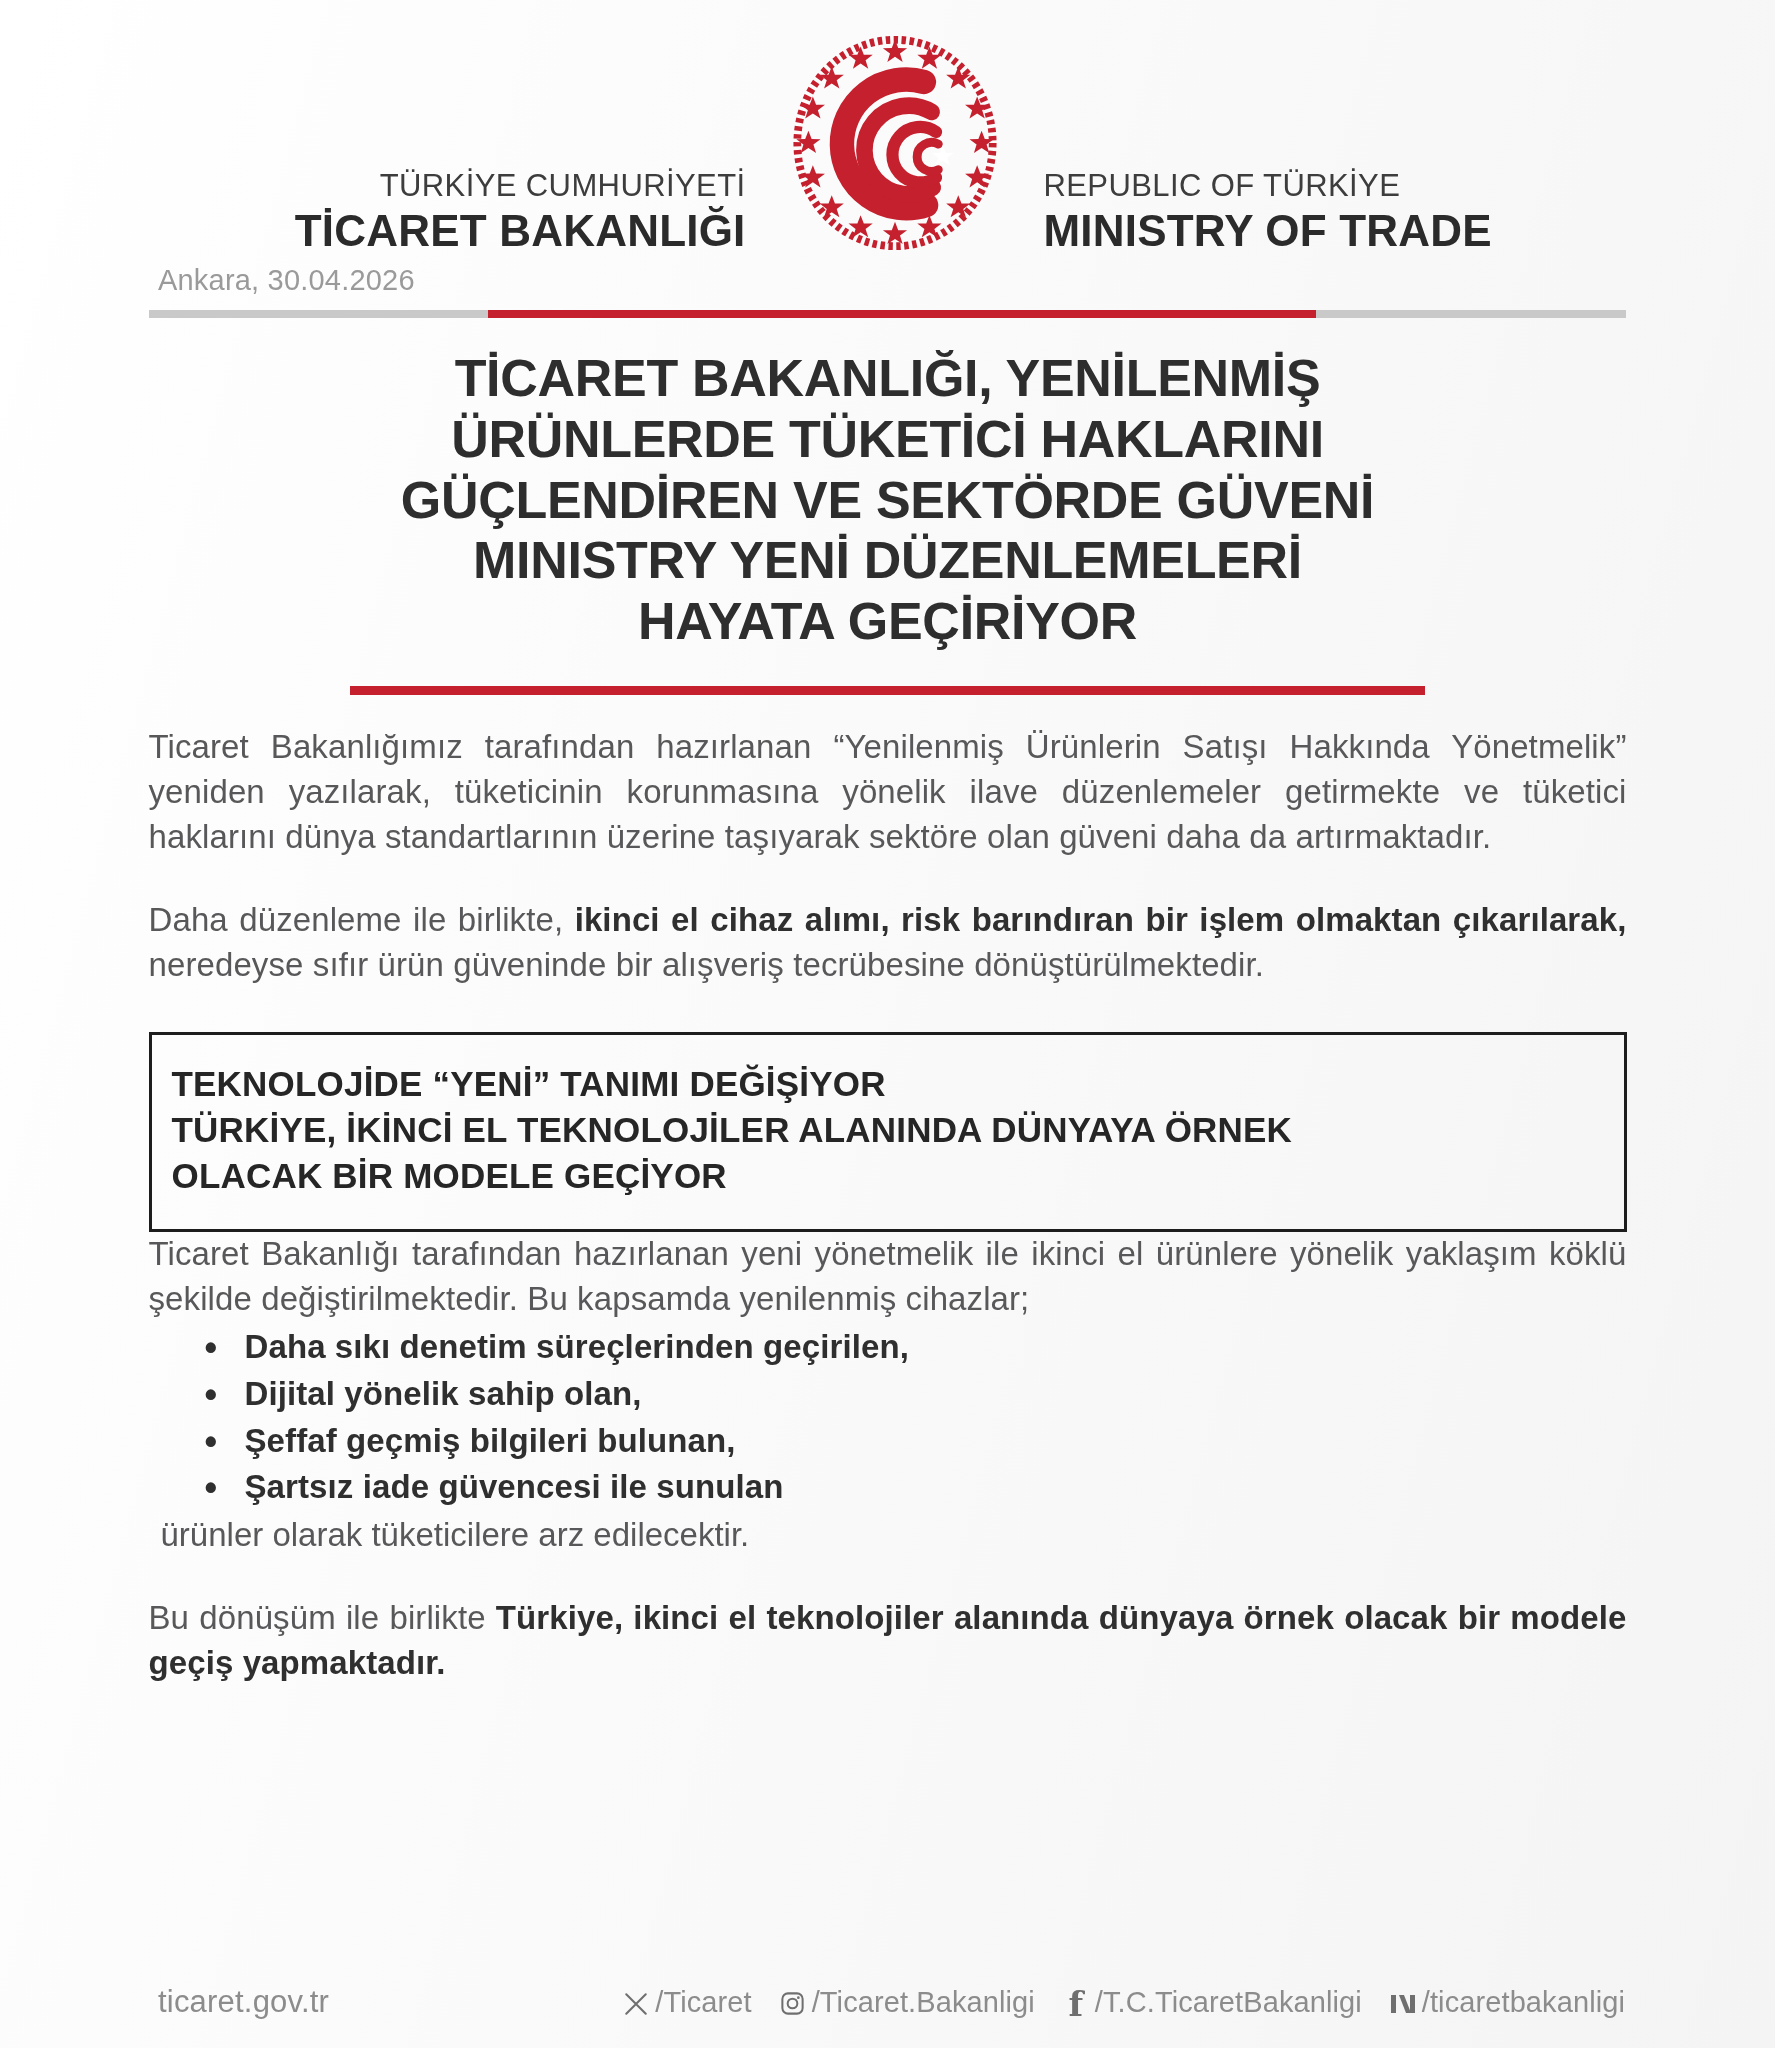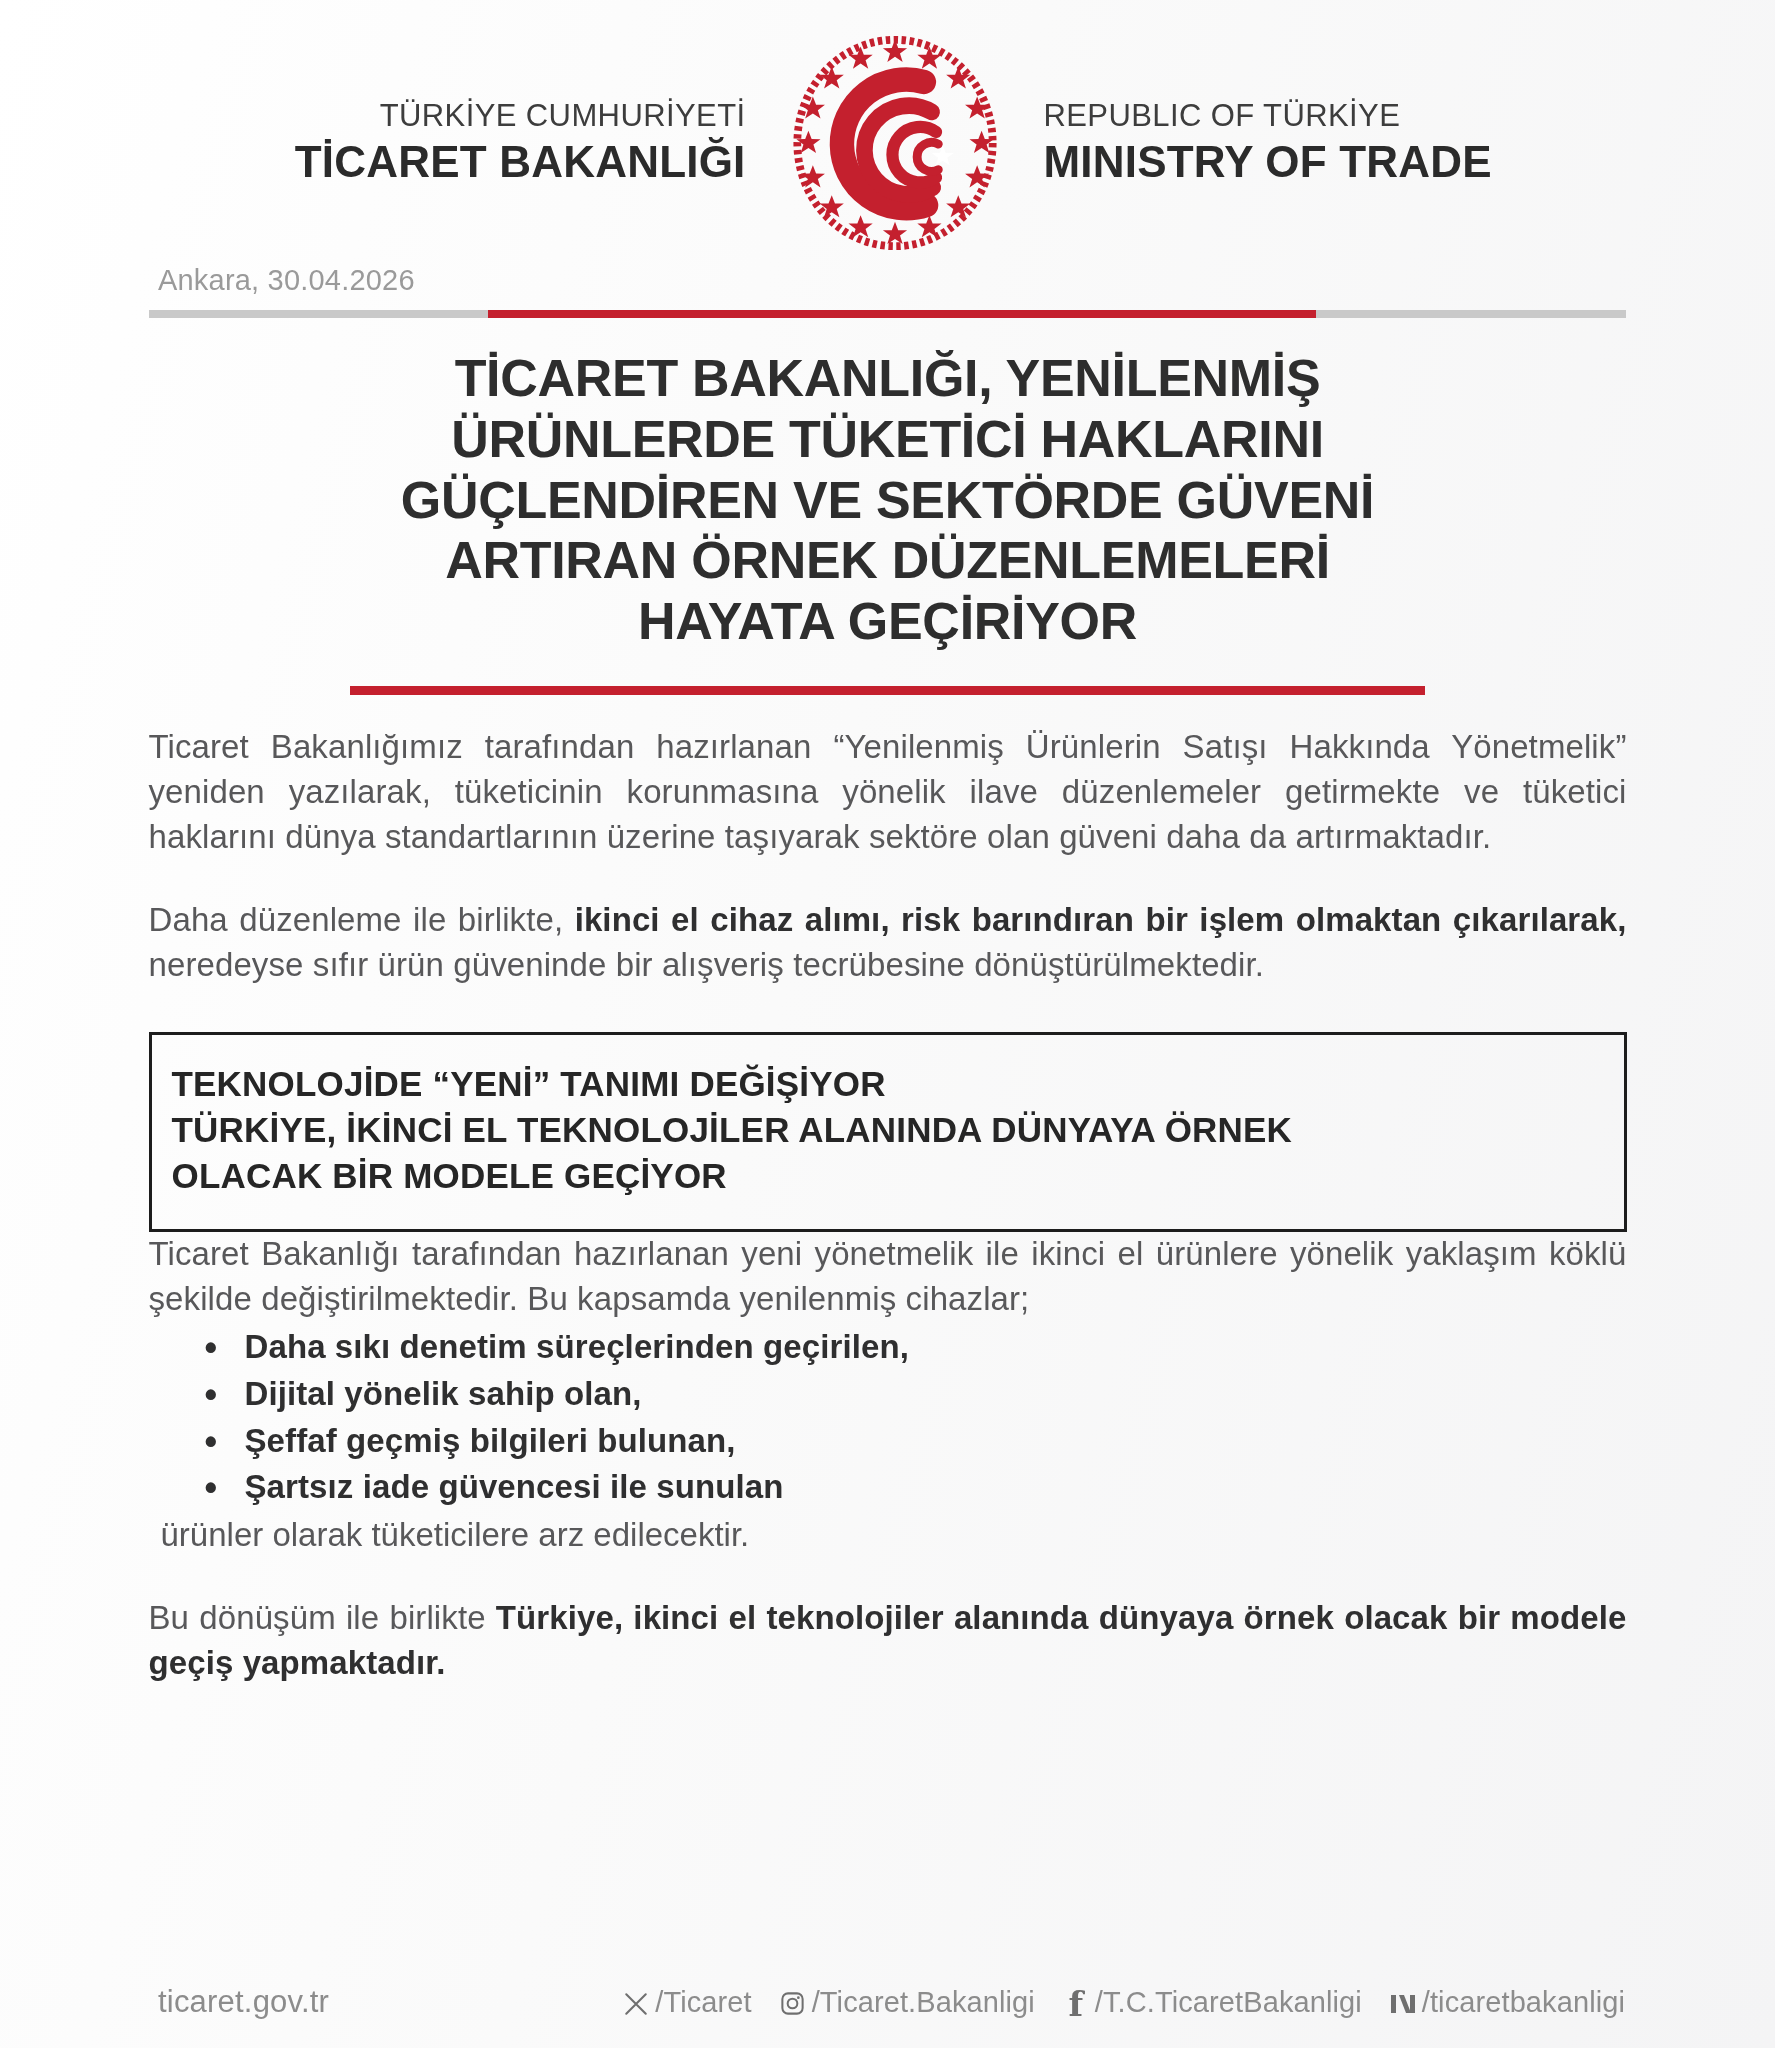--- a/index.html
+++ b/index.html
@@ -19,21 +19,21 @@
     width: 1775px;
     height: 2048px;
     position: relative;
     background: linear-gradient(105deg, #ffffff 0%, #fafafa 45%, #f4f4f5 100%);
     box-sizing: border-box;
   }
 
   
   .header {
     display: flex;
-    align-items: center;
+    align-items: flex-end;
     justify-content: center;
     padding-top: 28px;
     gap: 0px;
     padding-left: 14px;
   }
   .hdr-block {
     display: flex;
     flex-direction: column;
     justify-content: center;
   }
@@ -323,21 +323,21 @@
   <div class="rule-top">
     <div class="rule-grey-l"></div>
     <div class="rule-red-m"></div>
     <div class="rule-grey-r"></div>
   </div>
 
   <div class="title">
     <div>TİCARET BAKANLIĞI, YENİLENMİŞ</div>
     <div>ÜRÜNLERDE TÜKETİCİ HAKLARINI</div>
     <div>GÜÇLENDİREN VE SEKTÖRDE GÜVENİ</div>
-    <div>ARTIRAN ÖRNEK DÜZENLEMELERİ</div>
+    <div>MINISTRY YENİ DÜZENLEMELERİ</div>
     <div>HAYATA GEÇİRİYOR</div>
   </div>
   <div class="rule-title"></div>
 
   <div class="body-wrap">
 
     <p class="para">Ticaret Bakanlığımız tarafından hazırlanan “Yenilenmiş Ürünlerin Satışı Hakkında Yönetmelik” yeniden yazılarak, tüketicinin korunmasına yönelik ilave düzenlemeler getirmekte ve tüketici haklarını dünya standartlarının üzerine taşıyarak sektöre olan güveni daha da artırmaktadır.</p>
 
     <p class="para">
       <span>Daha düzenleme ile birlikte, </span><span class="b">ikinci el cihaz alımı, risk barındıran bir işlem olmaktan çıkarılarak,</span><span> neredeyse sıfır ürün güveninde bir alışveriş tecrübesine dönüştürülmektedir.</span>

